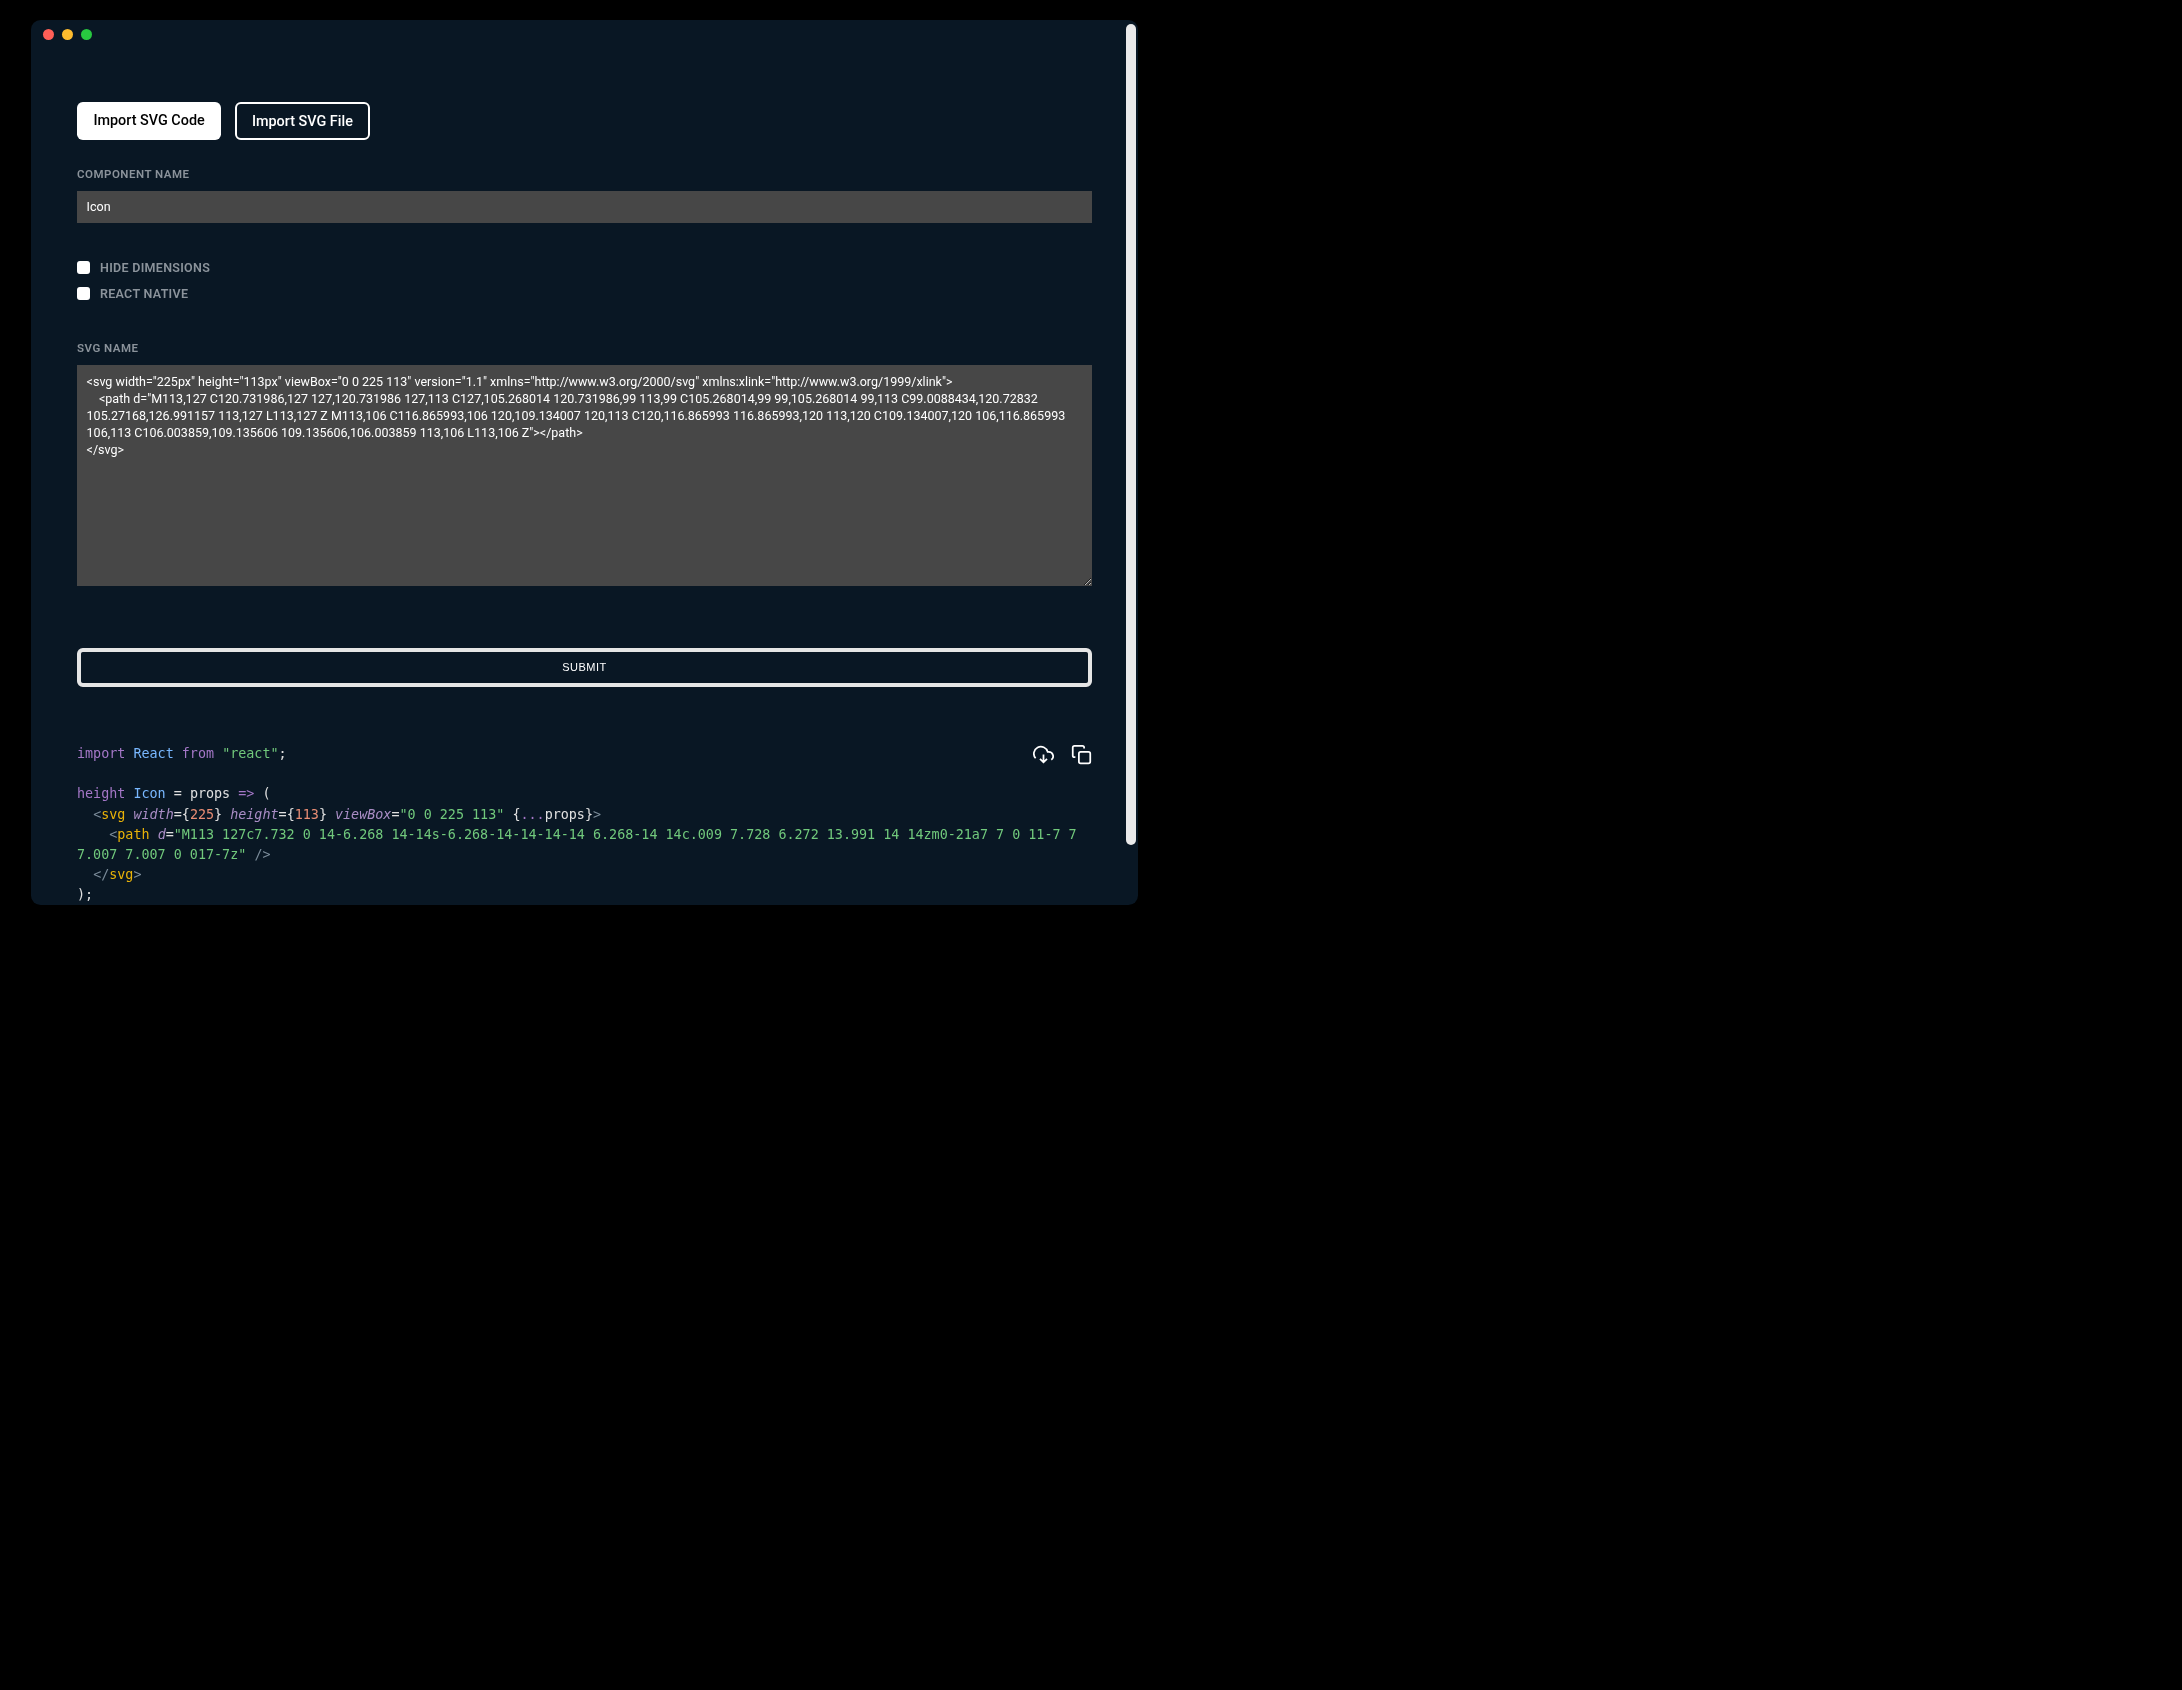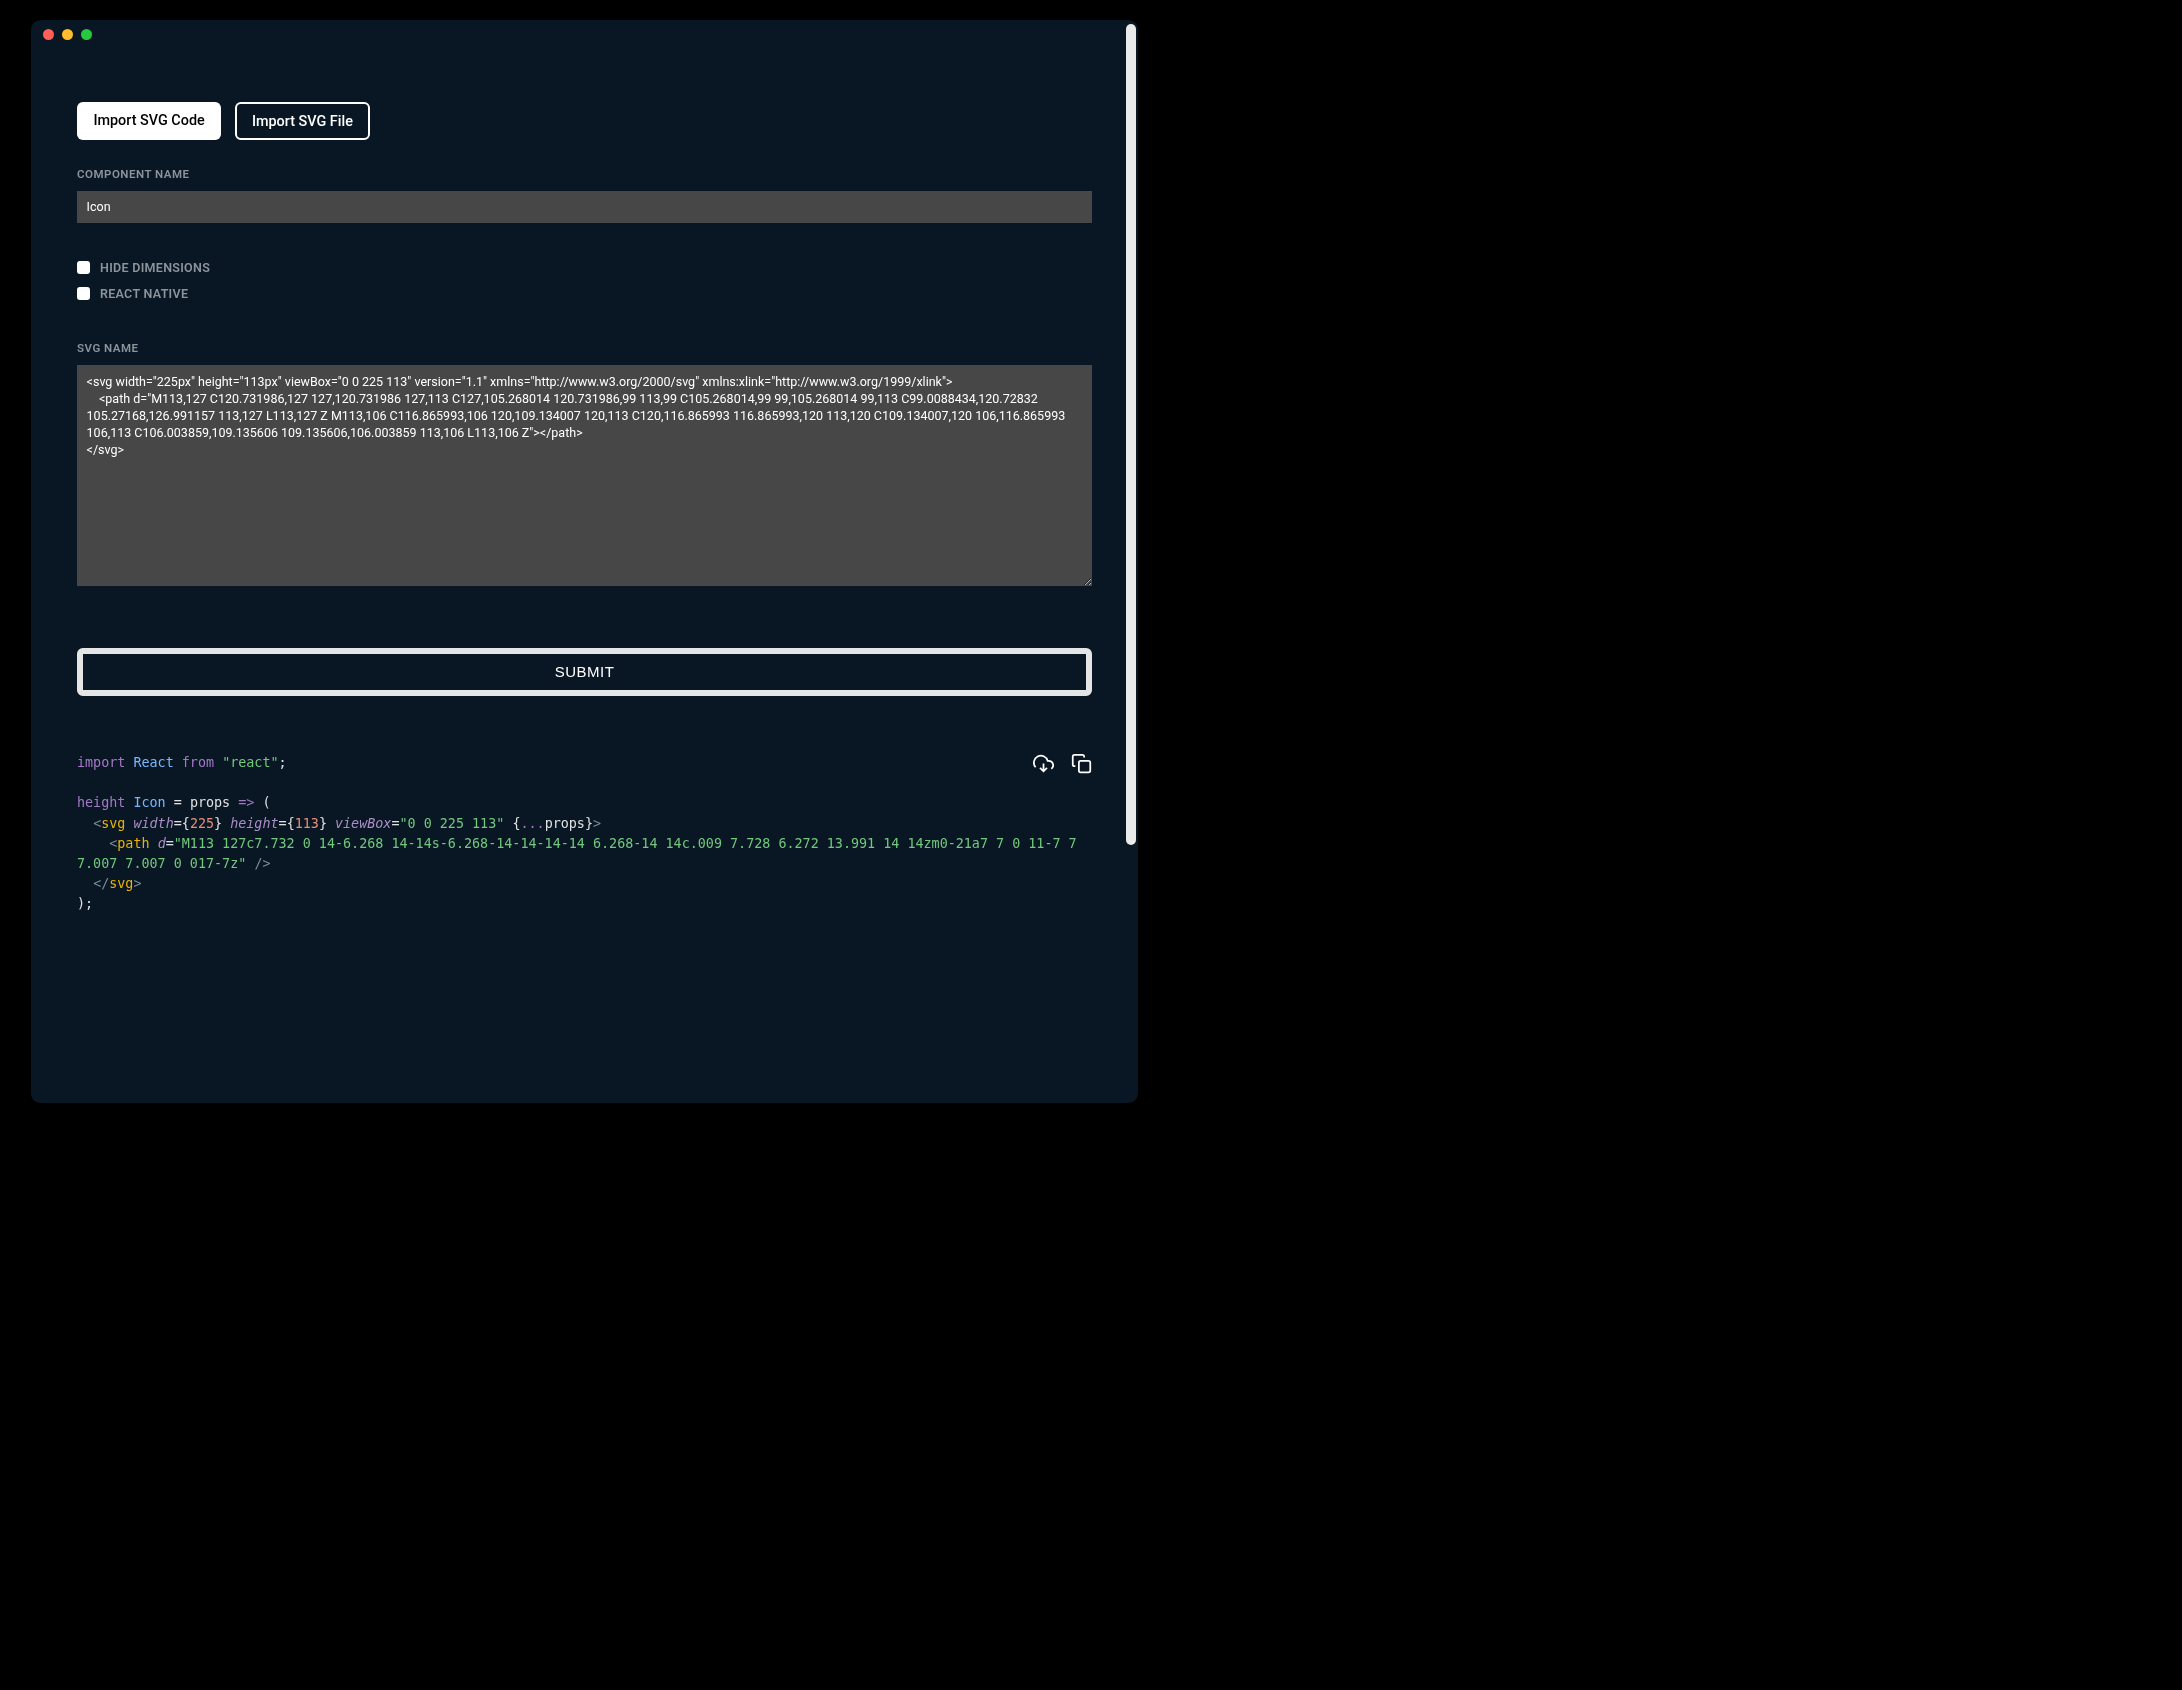--- a/index.html
+++ b/index.html
@@ -14,21 +14,21 @@
       width: 1168px;
       height: 905px;
       overflow: hidden;
     }
     
     .window {
       position: absolute;
       top: 20px;
       left: 31px;
       width: 1107px;
-      height: 1083px;
+      height: 885px;
       background: #091724;
       border-radius: 9.6px;
       overflow: hidden;
       box-shadow: 0 19px 58px rgba(0,0,0,0.5);
     }
     
     .titlebar {
       height: 29px;
       display: flex;
       align-items: center;
@@ -145,24 +145,24 @@
       font-size: 12.5px;
       font-family: inherit;
       line-height: 1.35;
       resize: both;
     }
     
     .submit-btn {
       width: 100%;
       padding: 9.6px;
       background: transparent;
-      border: 6px solid #e5e5e5;
+      border: 4px solid #e5e5e5;
       border-radius: 5.8px;
       color: #fff;
-      font-size: 15px;
+      font-size: 11px;
       font-weight: 500;
       letter-spacing: 0.5px;
       cursor: pointer;
       margin-top: 21px;
       margin-bottom: 17.3px;
     }
     
     .code-output {
       font-family: "SF Mono", Monaco, Menlo, Consolas, monospace;
       font-size: 13.4px;

